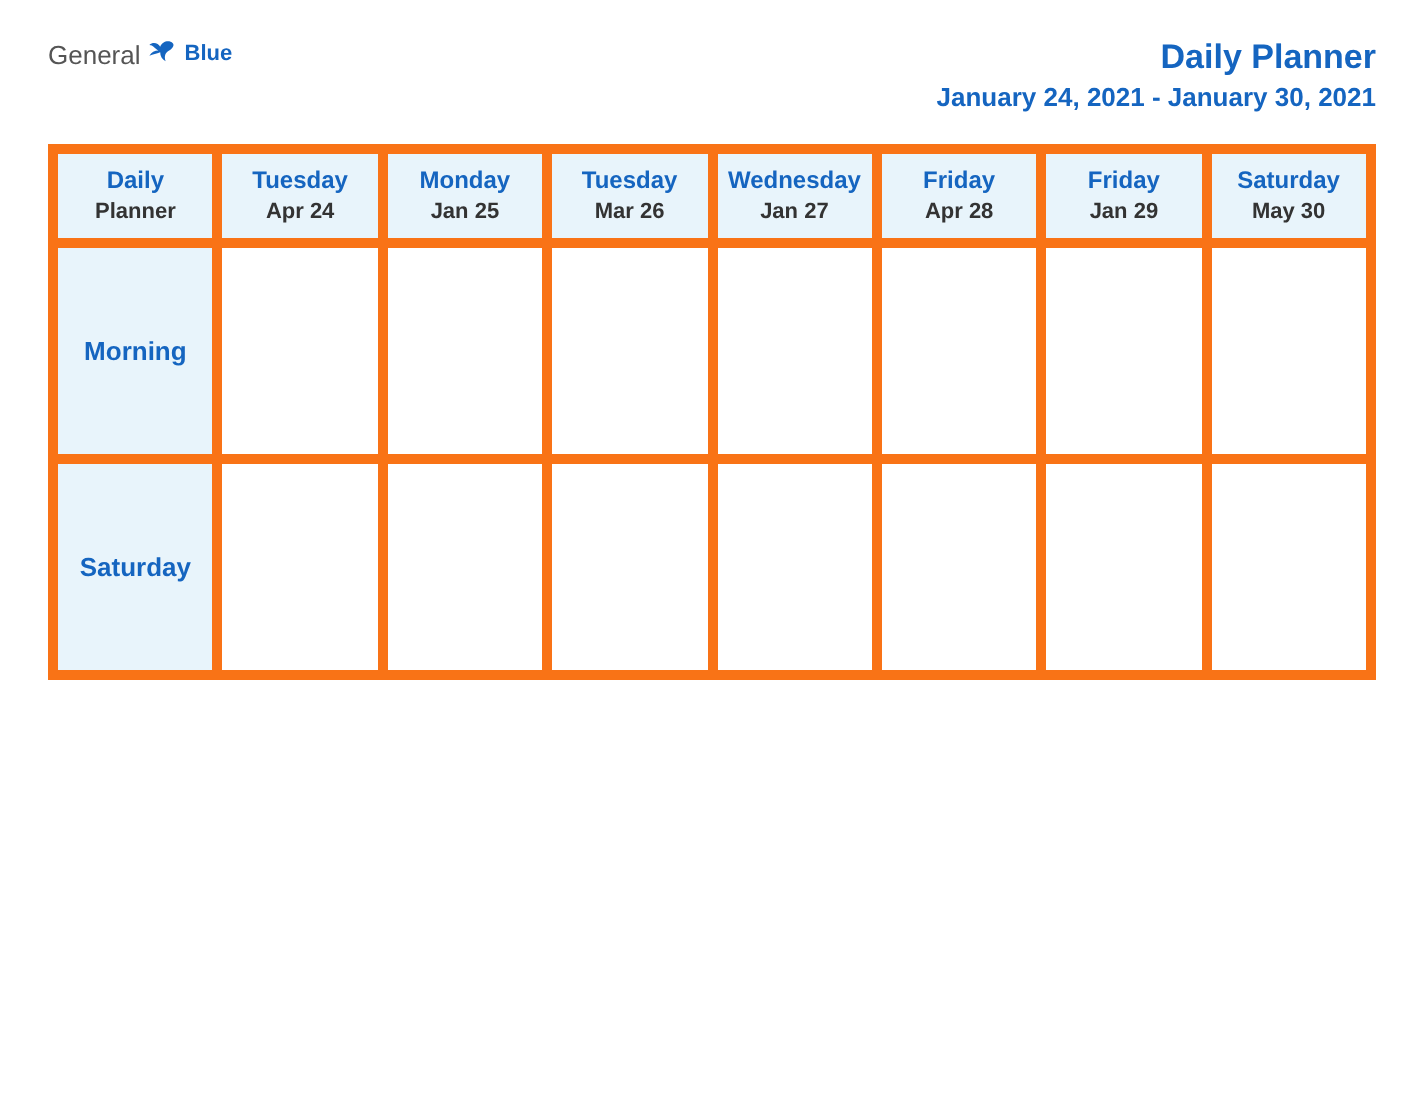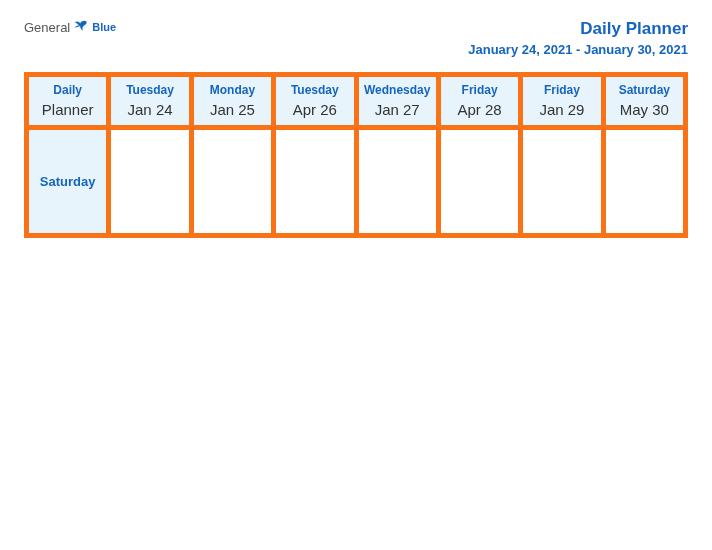--- a/index.html
+++ b/index.html
@@ -82,23 +82,23 @@
       line-height: 1.4;
     }
     .calendar-table thead tr th .day-name {
       display: block;
       font-size: 12px;
       font-weight: bold;
       color: #1565c0;
     }
     .calendar-table thead tr th .day-date {
       display: block;
-      font-size: 15px;
+      font-size: 11px;
       color: #333;
-      font-weight: normal;
+      font-weight: bold;
     }
     
     .calendar-table td.row-label {
       background: #e8f4fb;
       color: #1565c0;
       font-weight: bold;
       font-size: 13px;
       text-align: center;
       vertical-align: middle;
       width: 80px;
@@ -137,49 +137,59 @@
 
   <table class="calendar-table">
     <thead>
       <tr>
         <th>
           <span class="day-name">Daily</span>
           <span class="day-date">Planner</span>
         </th>
         <th>
           <span class="day-name">Tuesday</span>
-          <span class="day-date">Jan 24</span>
+          <span class="day-date">Apr 24</span>
         </th>
         <th>
           <span class="day-name">Monday</span>
           <span class="day-date">Jan 25</span>
         </th>
         <th>
           <span class="day-name">Tuesday</span>
-          <span class="day-date">Apr 26</span>
+          <span class="day-date">Mar 26</span>
         </th>
         <th>
           <span class="day-name">Wednesday</span>
           <span class="day-date">Jan 27</span>
         </th>
         <th>
           <span class="day-name">Friday</span>
           <span class="day-date">Apr 28</span>
         </th>
         <th>
           <span class="day-name">Friday</span>
           <span class="day-date">Jan 29</span>
         </th>
         <th>
           <span class="day-name">Saturday</span>
           <span class="day-date">May 30</span>
         </th>
       </tr>
     </thead>
     <tbody id="calendar-body">
+    <tr>
+          <td class="row-label">Morning</td>
+          <td class="day-cell"></td>
+          <td class="day-cell"></td>
+          <td class="day-cell"></td>
+          <td class="day-cell"></td>
+          <td class="day-cell"></td>
+          <td class="day-cell"></td>
+          <td class="day-cell"></td>
+        </tr>
         <tr>
           <td class="row-label">Saturday</td>
           <td class="day-cell"></td>
           <td class="day-cell"></td>
           <td class="day-cell"></td>
           <td class="day-cell"></td>
           <td class="day-cell"></td>
           <td class="day-cell"></td>
           <td class="day-cell"></td>
         </tr>

